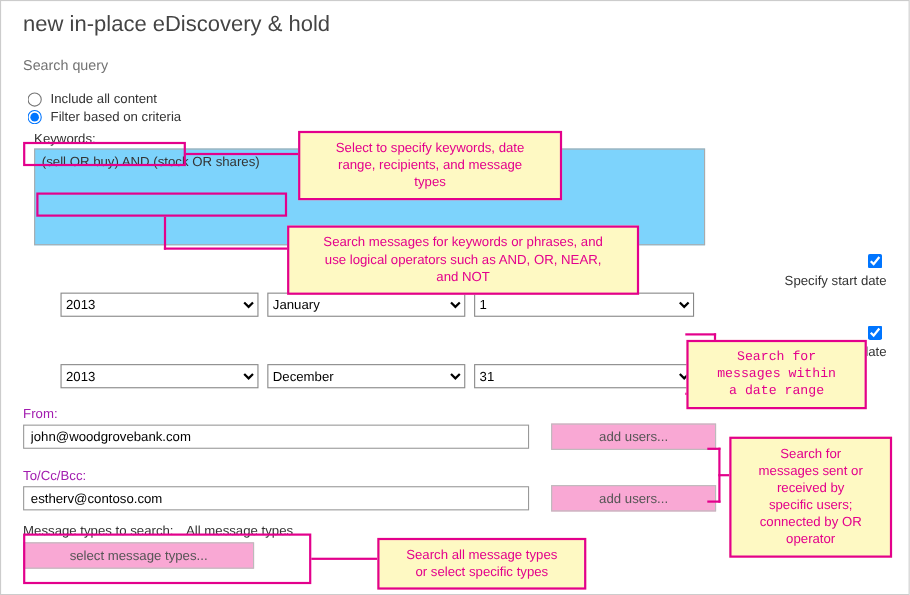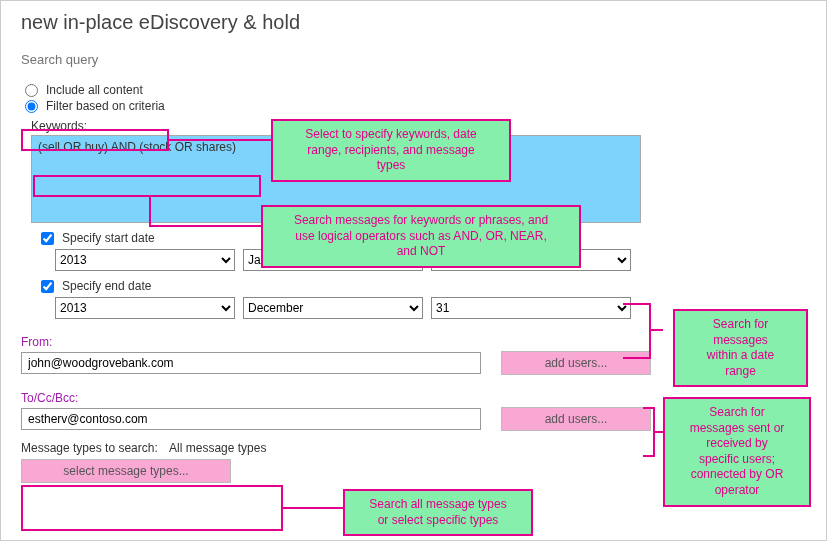--- a/index.html
+++ b/index.html
@@ -48,20 +48,21 @@
     padding: 4px 6px;
     font-size: 12px;
     background: #7dd3fc;
     position: relative;
   }
   .check-row {
     display: flex;
     align-items: flex-end;
     gap: 4px;
     margin: 8px 0 4px 10px;
+    flex-direction: column;
   }
   .check-row input[type=checkbox] { margin: 0 4px 0 0; }
   .date-row {
     display: flex;
     gap: 8px;
     margin: 2px 0 2px 24px;
   }
   select {
     font-family: inherit;
     font-size: 12px;
@@ -103,21 +104,21 @@
     align-items: baseline;
     gap: 4px;
     margin: 10px 0 4px 0;
     font-size: 12px;
   }
 
   
   .callout-box {
     position: absolute;
     border: 2px solid #e3008c;
-    background: #86efac;
+    background: #fef9c3;
     color: #e3008c;
     font-size: 12px;
     text-align: center;
     padding: 6px 24px;
     z-index: 10;
     line-height: 1.3;
   }
   .callout-line {
     position: absolute;
     background: #e3008c;
@@ -207,21 +208,21 @@
   <span>Select to specify keywords, date range, recipients, and message types</span>
 </div>
 <div class="callout-line callout-hline" style="left:168px; top:138px; width:102px;"></div>
 
 <div class="callout-box" style="left:260px; top:204px; width:320px;">
   <span>Search messages for keywords or phrases, and use logical operators such as AND, OR, NEAR, and NOT</span>
 </div>
 <div class="callout-line callout-vline" style="left:148px; top:196px; height:30px;"></div>
 <div class="callout-line callout-hline" style="left:148px; top:224px; width:112px;"></div>
 
-<div class="callout-box" style="left:672px; top:308px; width:135px;">
+<div class="callout-box" style="left:623px; top:308px; width:164px;font-family:Liberation Mono, monospace;">
   <span>Search for messages within a date range</span>
 </div>
 <div class="callout-line callout-hline" style="left:622px; top:302px; width:28px;"></div>
 <div class="callout-line callout-hline" style="left:622px; top:356px; width:28px;"></div>
 <div class="callout-line callout-vline" style="left:648px; top:302px; height:56px;"></div>
 <div class="callout-line callout-hline" style="left:648px; top:328px; width:14px;"></div>
 
 <div class="callout-box" style="left:662px; top:396px; width:148px;">
   <span>Search for messages sent or received by specific users; connected by OR operator</span>
 </div>

